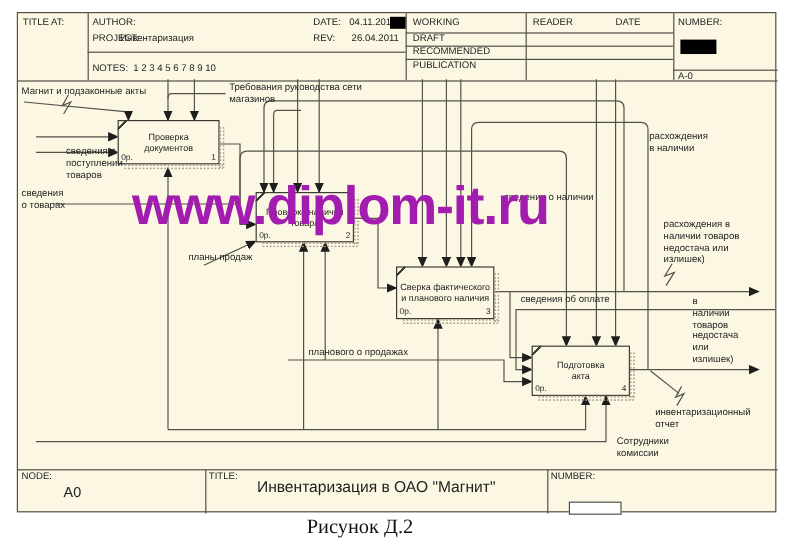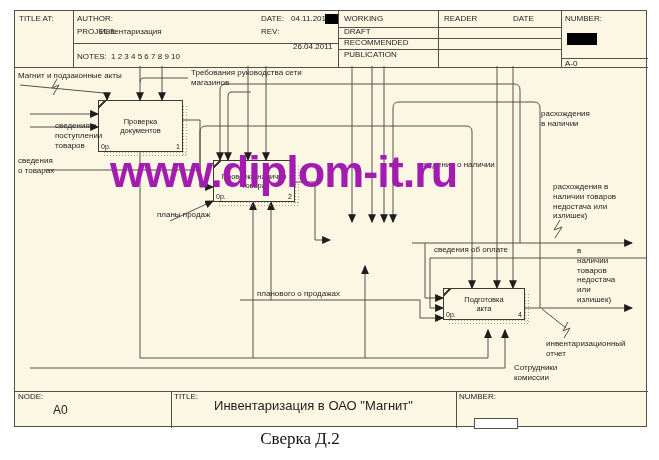--- a/index.html
+++ b/index.html
@@ -50,21 +50,21 @@
     <div class="hl" style="top:32px;left:58px;width:265px"></div>
     <div class="hl" style="top:47px;left:546px;width:87px"></div>
 
     <div class="hdr" style="left:4px;top:4px">TITLE AT:</div>
     <div class="hdr" style="left:62px;top:4px">AUTHOR:</div>
     <div class="hdr" style="left:246px;top:4px">DATE:</div>
     <div class="hdr" style="left:276px;top:4px">04.11.2010</div>
     <div class="hdr" style="left:62px;top:17px">PROJECT:</div>
     <div class="hdr" style="left:85px;top:17px">Инвентаризация</div>
     <div class="hdr" style="left:246px;top:17px">REV:</div>
-    <div class="hdr" style="left:278px;top:32px">26.04.2011</div>
+    <div class="hdr" style="left:278px;top:17px">26.04.2011</div>
     <div class="hdr" style="left:62px;top:42px">NOTES:</div>
     <div class="hdr" style="left:96px;top:42px">1 2 3 4 5 6 7 8 9 10</div>
     <div class="blackbox" style="left:310px;top:3px;width:13px;height:10px"></div>
     <div class="hdr" style="left:329px;top:4px">WORKING</div>
     <div class="hdr" style="left:329px;top:17px">DRAFT</div>
     <div class="hdr" style="left:329px;top:28px">RECOMMENDED</div>
     <div class="hdr" style="left:329px;top:40px">PUBLICATION</div>
     <div class="hdr" style="left:429px;top:4px">READER</div>
     <div class="hdr" style="left:498px;top:4px">DATE</div>
     <div class="hdr" style="left:550px;top:4px">NUMBER:</div>
@@ -126,39 +126,48 @@
       <path marker-end="url(#ah)" d="M271,300 V202"></path>
       <path marker-end="url(#ah)" d="M140,358 H488 V330"></path>
       <path marker-end="url(#ah)" d="M140,358 V140"></path>
       <path marker-end="url(#ah)" d="M253,358 V202"></path>
       <path marker-end="url(#ah)" d="M365,358 V266"></path>
       <path marker-end="url(#ah)" d="M30,368 H505 V330"></path>
       <path marker-end="url(#ah)" d="M525,308 H632"></path>
     </g>
   </svg>
 
-  <div class="abox" style="left:98px;top:100px;width:85px;height:52px">
+  <div class="abox" style="left:98px;top:100px;width:85px;height:37px">
     <div class="shR"></div>
     <div class="shB"></div>
     <div class="notch"></div>
     <span class="ttl">Проверка
 документов</span>
     <span class="cost">0р.</span>
     <span class="num">1</span>
   </div>
   <div class="abox" style="left:213px;top:160px;width:82px;height:42px">
     <div class="shR"></div>
     <div class="shB"></div>
     <div class="notch"></div>
     <span class="ttl">Проверка наличия
 товара</span>
     <span class="cost">0р.</span>
     <span class="num">2</span>
   </div>
-  <div class="abox" style="left:443px;top:288px;width:82px;height:32px">
+  <div class="abox" style="left:330px;top:222px;width:82px;height:44px">
+    <div class="shR"></div>
+    <div class="shB"></div>
+    <div class="notch"></div>
+    <span class="ttl">Сверка фактического
+и планового наличия</span>
+    <span class="cost">0р.</span>
+    <span class="num">3</span>
+  </div>
+  <div class="abox" style="left:443px;top:288px;width:82px;height:42px">
     <div class="shR"></div>
     <div class="shB"></div>
     <div class="notch"></div>
     <span class="ttl">Подготовка
 акта</span>
     <span class="cost">0р.</span>
     <span class="num">4</span>
   </div>
 
   <div class="lbl" style="left:18px;top:71px">Магнит и подзаконные акты</div>
@@ -185,14 +194,14 @@
 излишек)</div>
   <div class="lbl" style="left:434px;top:245px">сведения об оплате</div>
   <div class="lbl" style="left:257px;top:289px">планового о продажах</div>
   <div class="lbl" style="left:514px;top:363px">Сотрудники
 комиссии</div>
   <div class="lbl" style="left:546px;top:339px">инвентаризационный
 отчет</div>
 
   <div class="wm">www.diplom-it.ru</div>
 
-  <div class="cap">Сверка Д.2</div>
+  <div class="cap">Рисунок Д.2</div>
 </div>
 
 </body></html>

